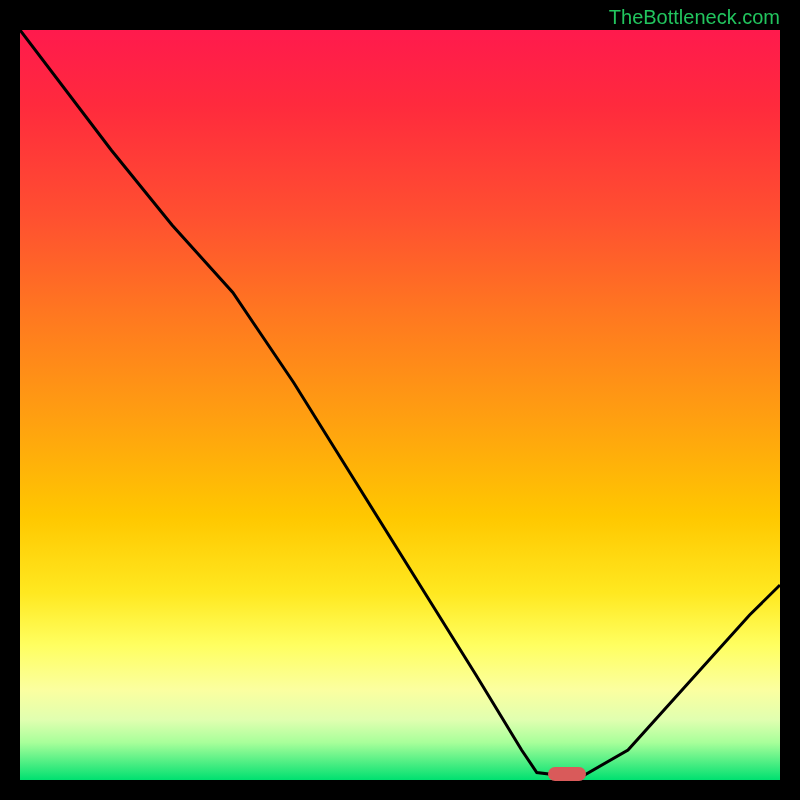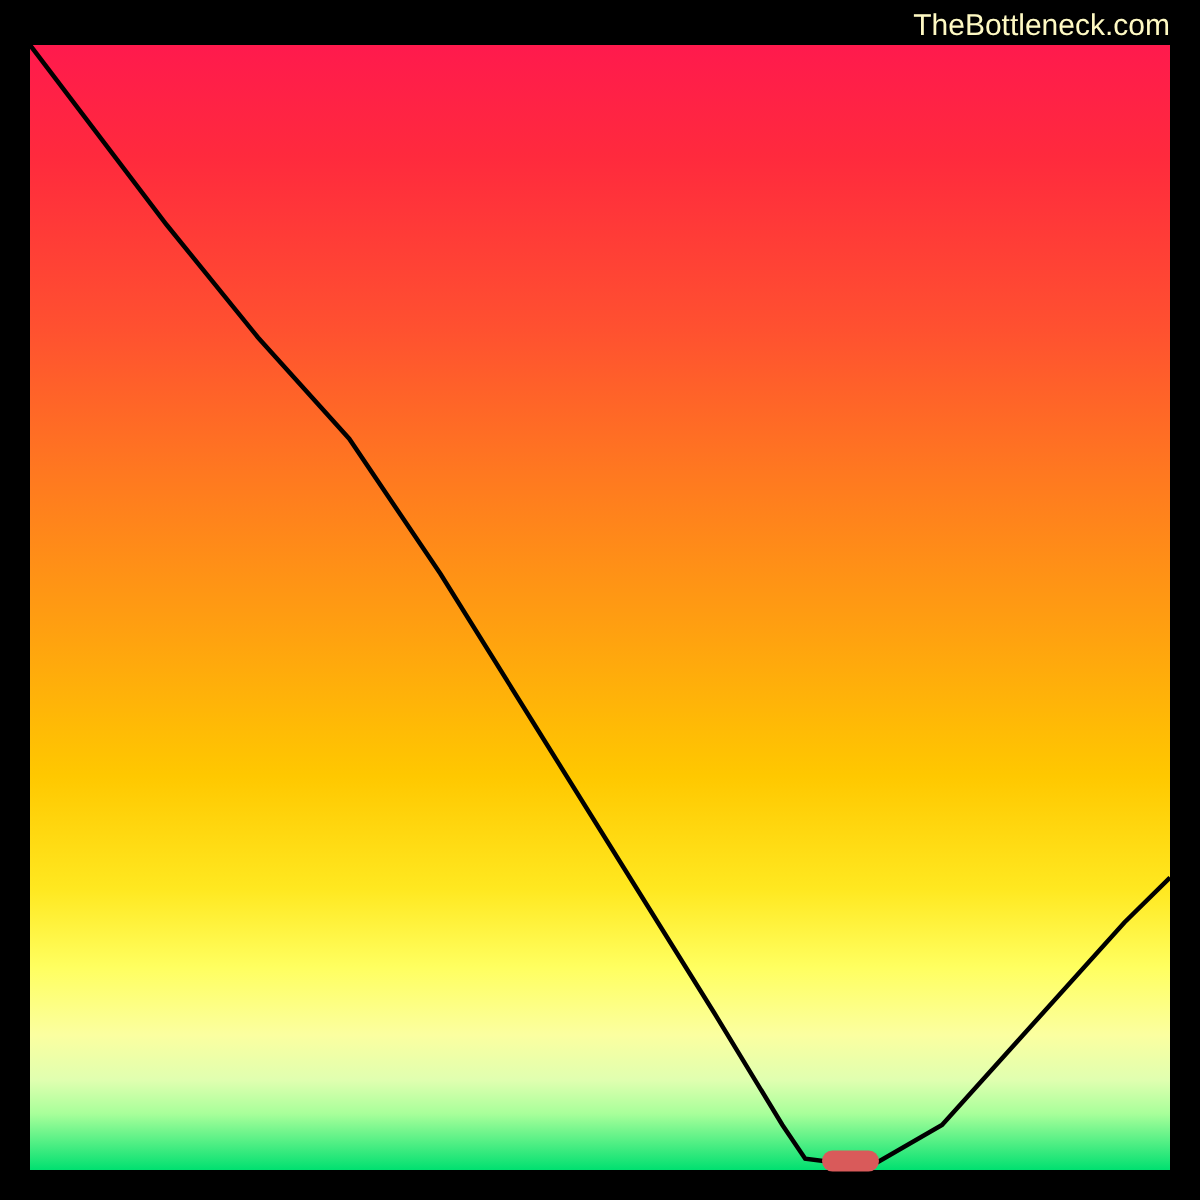--- a/index.html
+++ b/index.html
@@ -8,21 +8,21 @@
     width: 800px;
     height: 800px;
     background: #000;
     font-family: Arial, sans-serif;
     position: relative;
   }
   .watermark {
     position: absolute;
     top: 6px;
     right: 20px;
-    color: #fef9c3;
+    color: #22c55e;
     font-size: 20px;
     z-index: 10;
   }
   .plot-area {
     position: absolute;
     left: 20px;
     top: 30px;
     width: 760px;
     height: 750px;
     background: linear-gradient(to bottom,

